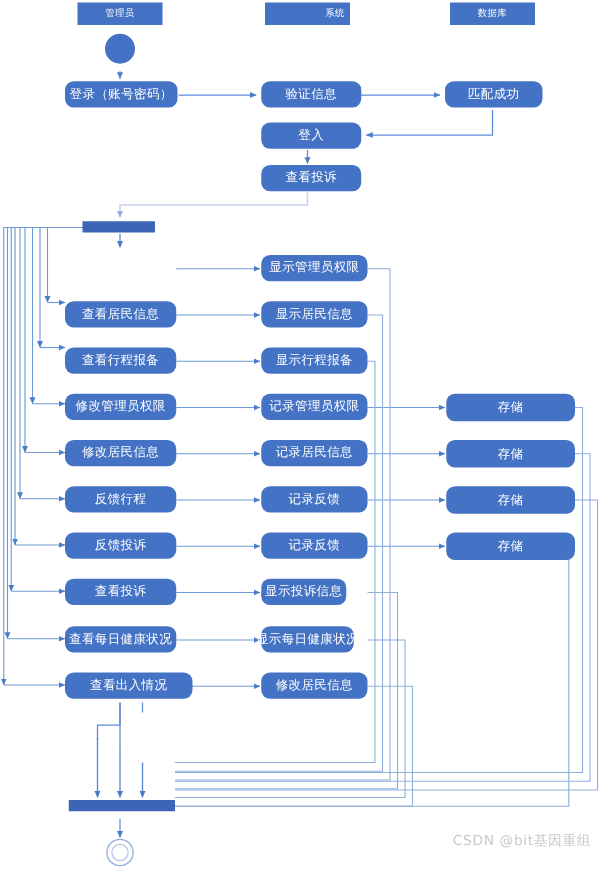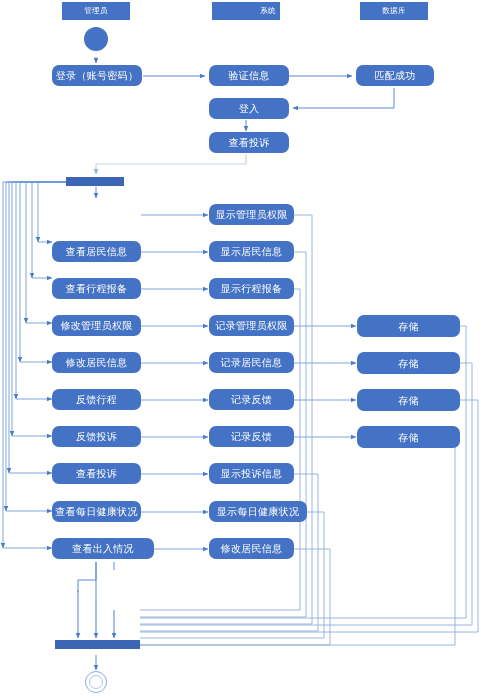--- a/index.html
+++ b/index.html
@@ -229,27 +229,28 @@
   <div class="node activity" style="left:52px; top:501px; width:89px;">查看每日健康状况</div>
   <div class="node activity" style="left:52px; top:538px; width:102px;">查看出入情况</div>
 
   <div class="node activity" style="left:209px; top:204px; width:85px;">显示管理员权限</div>
   <div class="node activity" style="left:209px; top:241px; width:85px;">显示居民信息</div>
   <div class="node activity" style="left:209px; top:278px; width:85px;">显示行程报备</div>
   <div class="node activity" style="left:209px; top:315px; width:85px;">记录管理员权限</div>
   <div class="node activity" style="left:209px; top:352px; width:85px;">记录居民信息</div>
   <div class="node activity" style="left:209px; top:389px; width:85px;">记录反馈</div>
   <div class="node activity" style="left:209px; top:426px; width:85px;">记录反馈</div>
-  <div class="node activity" style="left:209px; top:463px; width:85px;">显示投诉信息</div>
-  <div class="node activity" style="left:209px; top:501px; width:98px;">显示每日健康状况</div>
+  <div class="node activity" style="left:209px; top:463px; width:68px;">显示投诉信息</div>
+  <div class="node activity" style="left:209px; top:501px; width:74px;">显示每日健康状况</div>
   <div class="node activity" style="left:209px; top:538px; width:85px;">修改居民信息</div>
 
   <div class="node store" style="left:357px; top:315px; width:103px;">存储</div>
   <div class="node store" style="left:357px; top:352px; width:103px;">存储</div>
   <div class="node store" style="left:357px; top:389px; width:103px;">存储</div>
   <div class="node store" style="left:357px; top:426px; width:103px;">存储</div>
 
   <div class="node bar" style="left:55px; top:640px; width:85px;"></div>
 
   <div class="end-node" style="left:85px; top:671px;"></div>
 
+  <div class="watermark">CSDN @bit基因重组</div>
 
 </div>
 
 </body></html>

